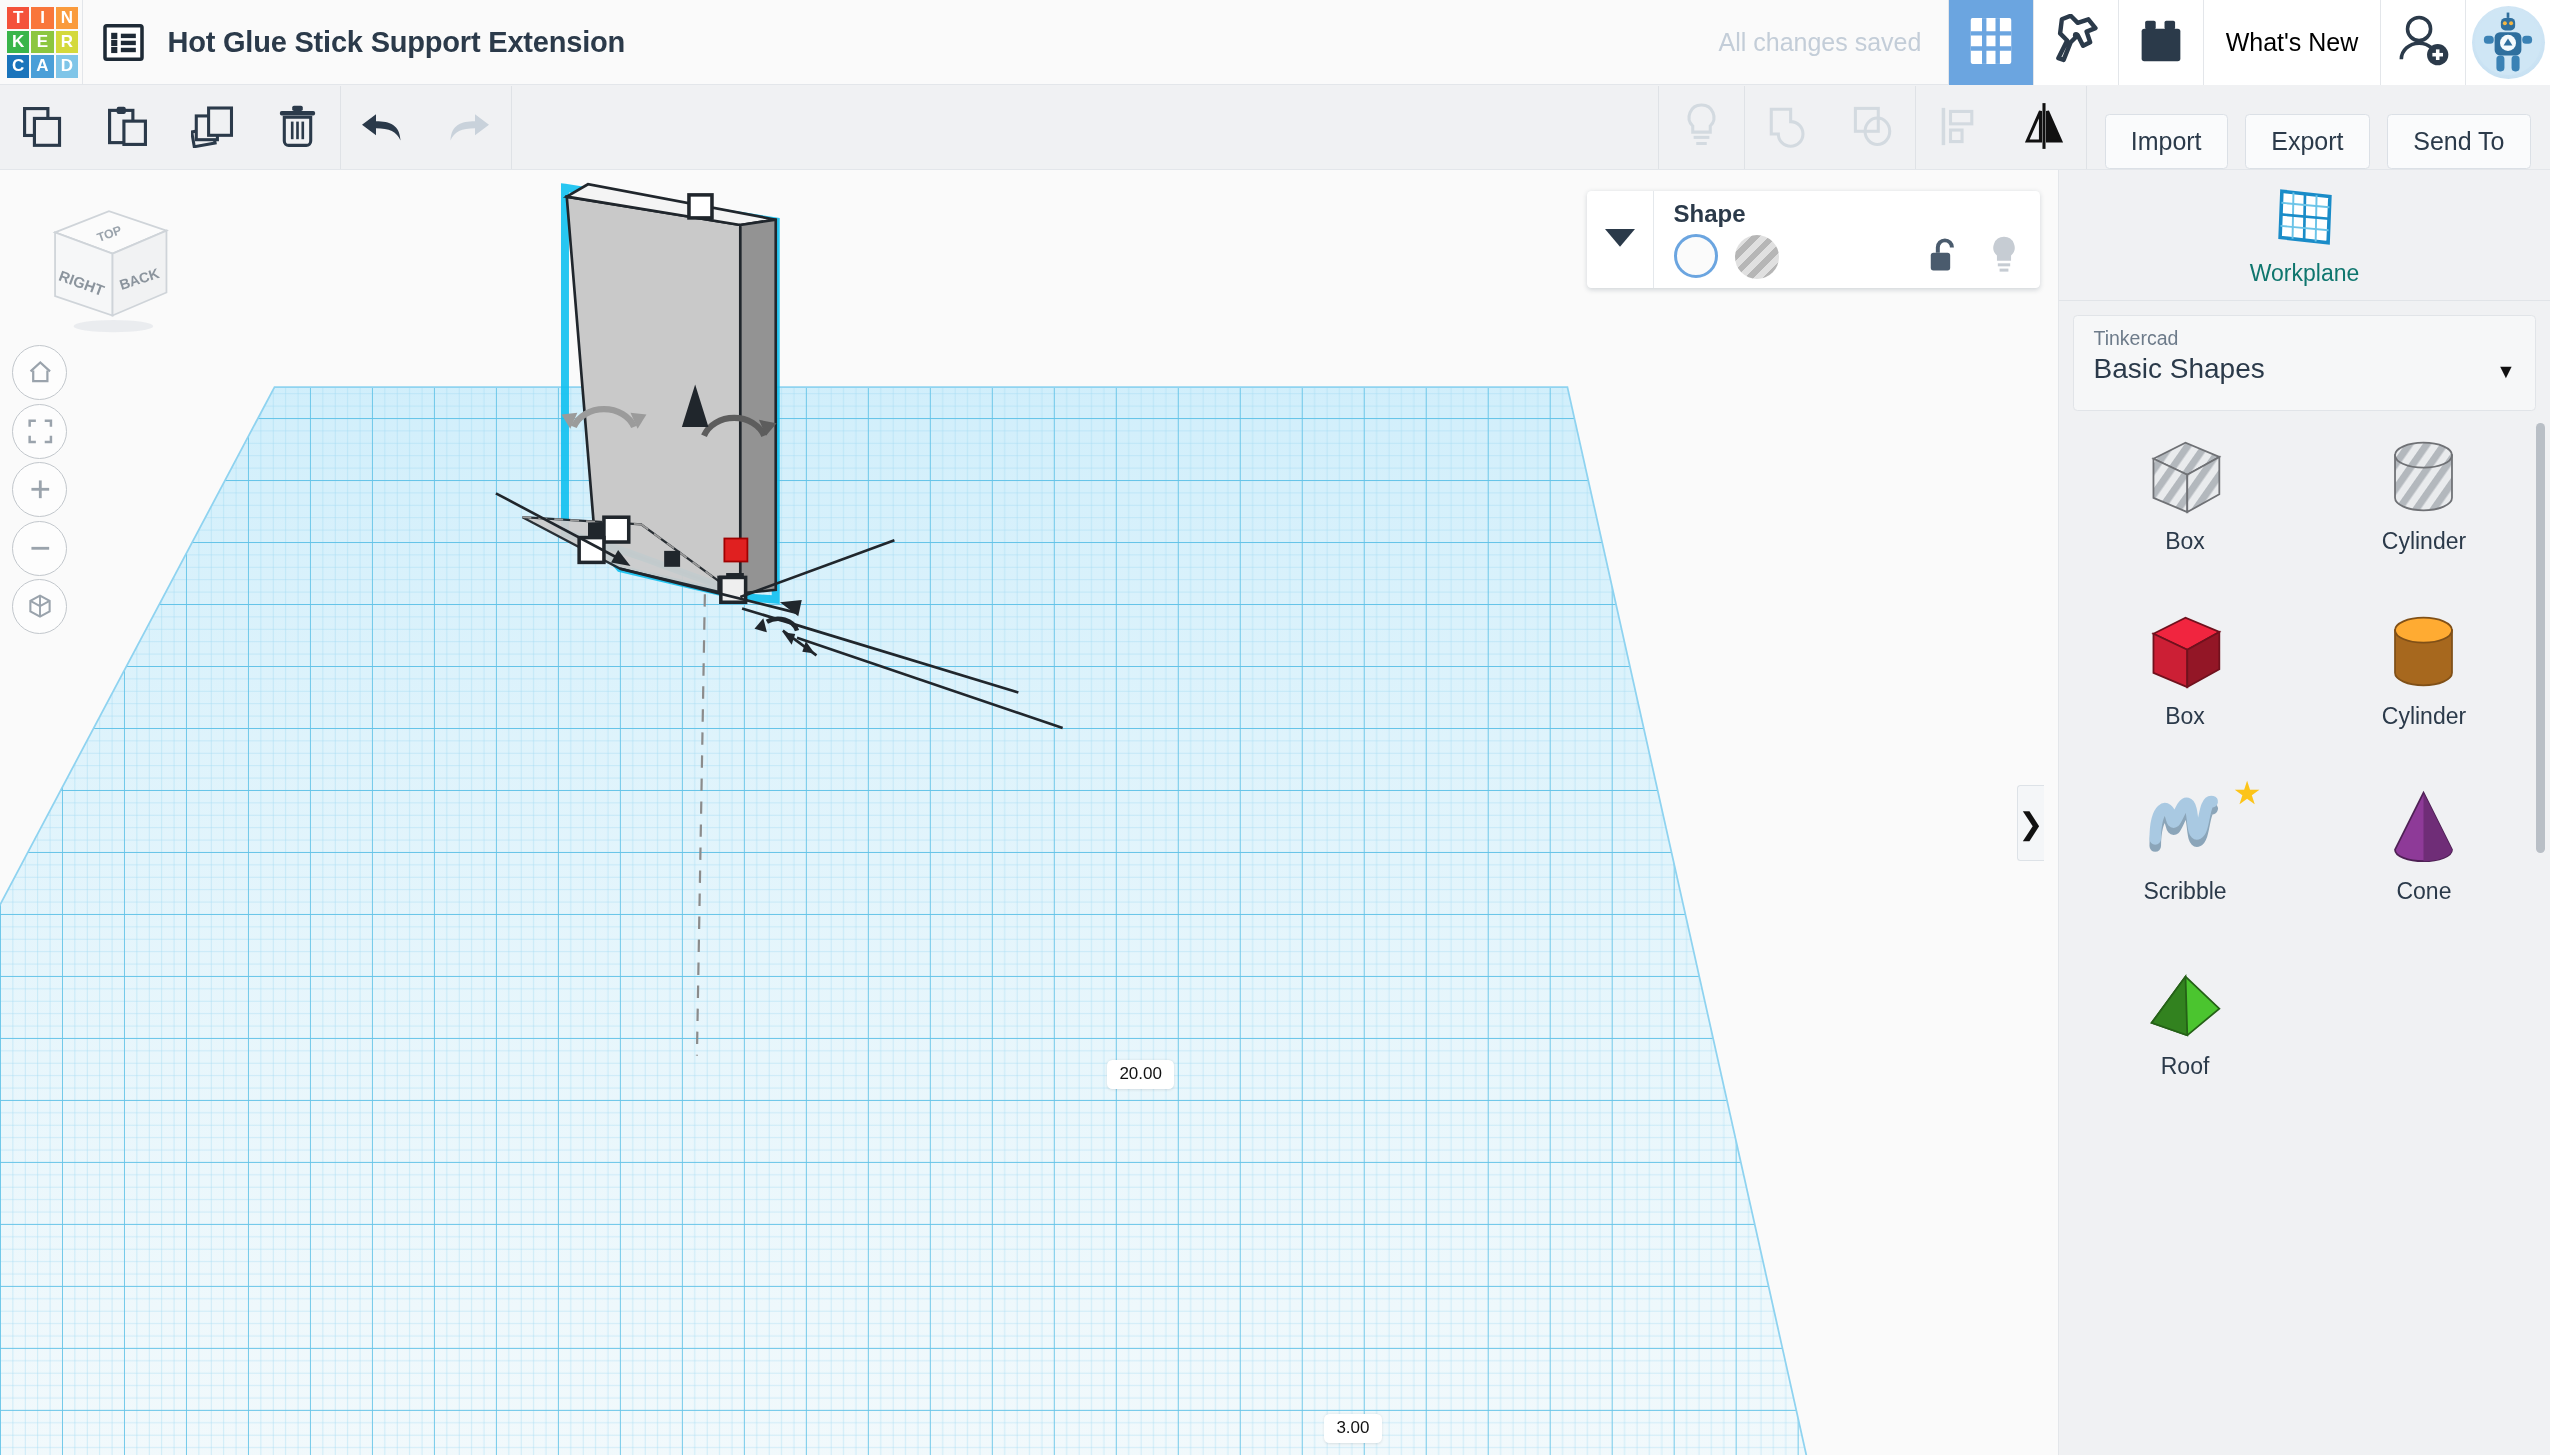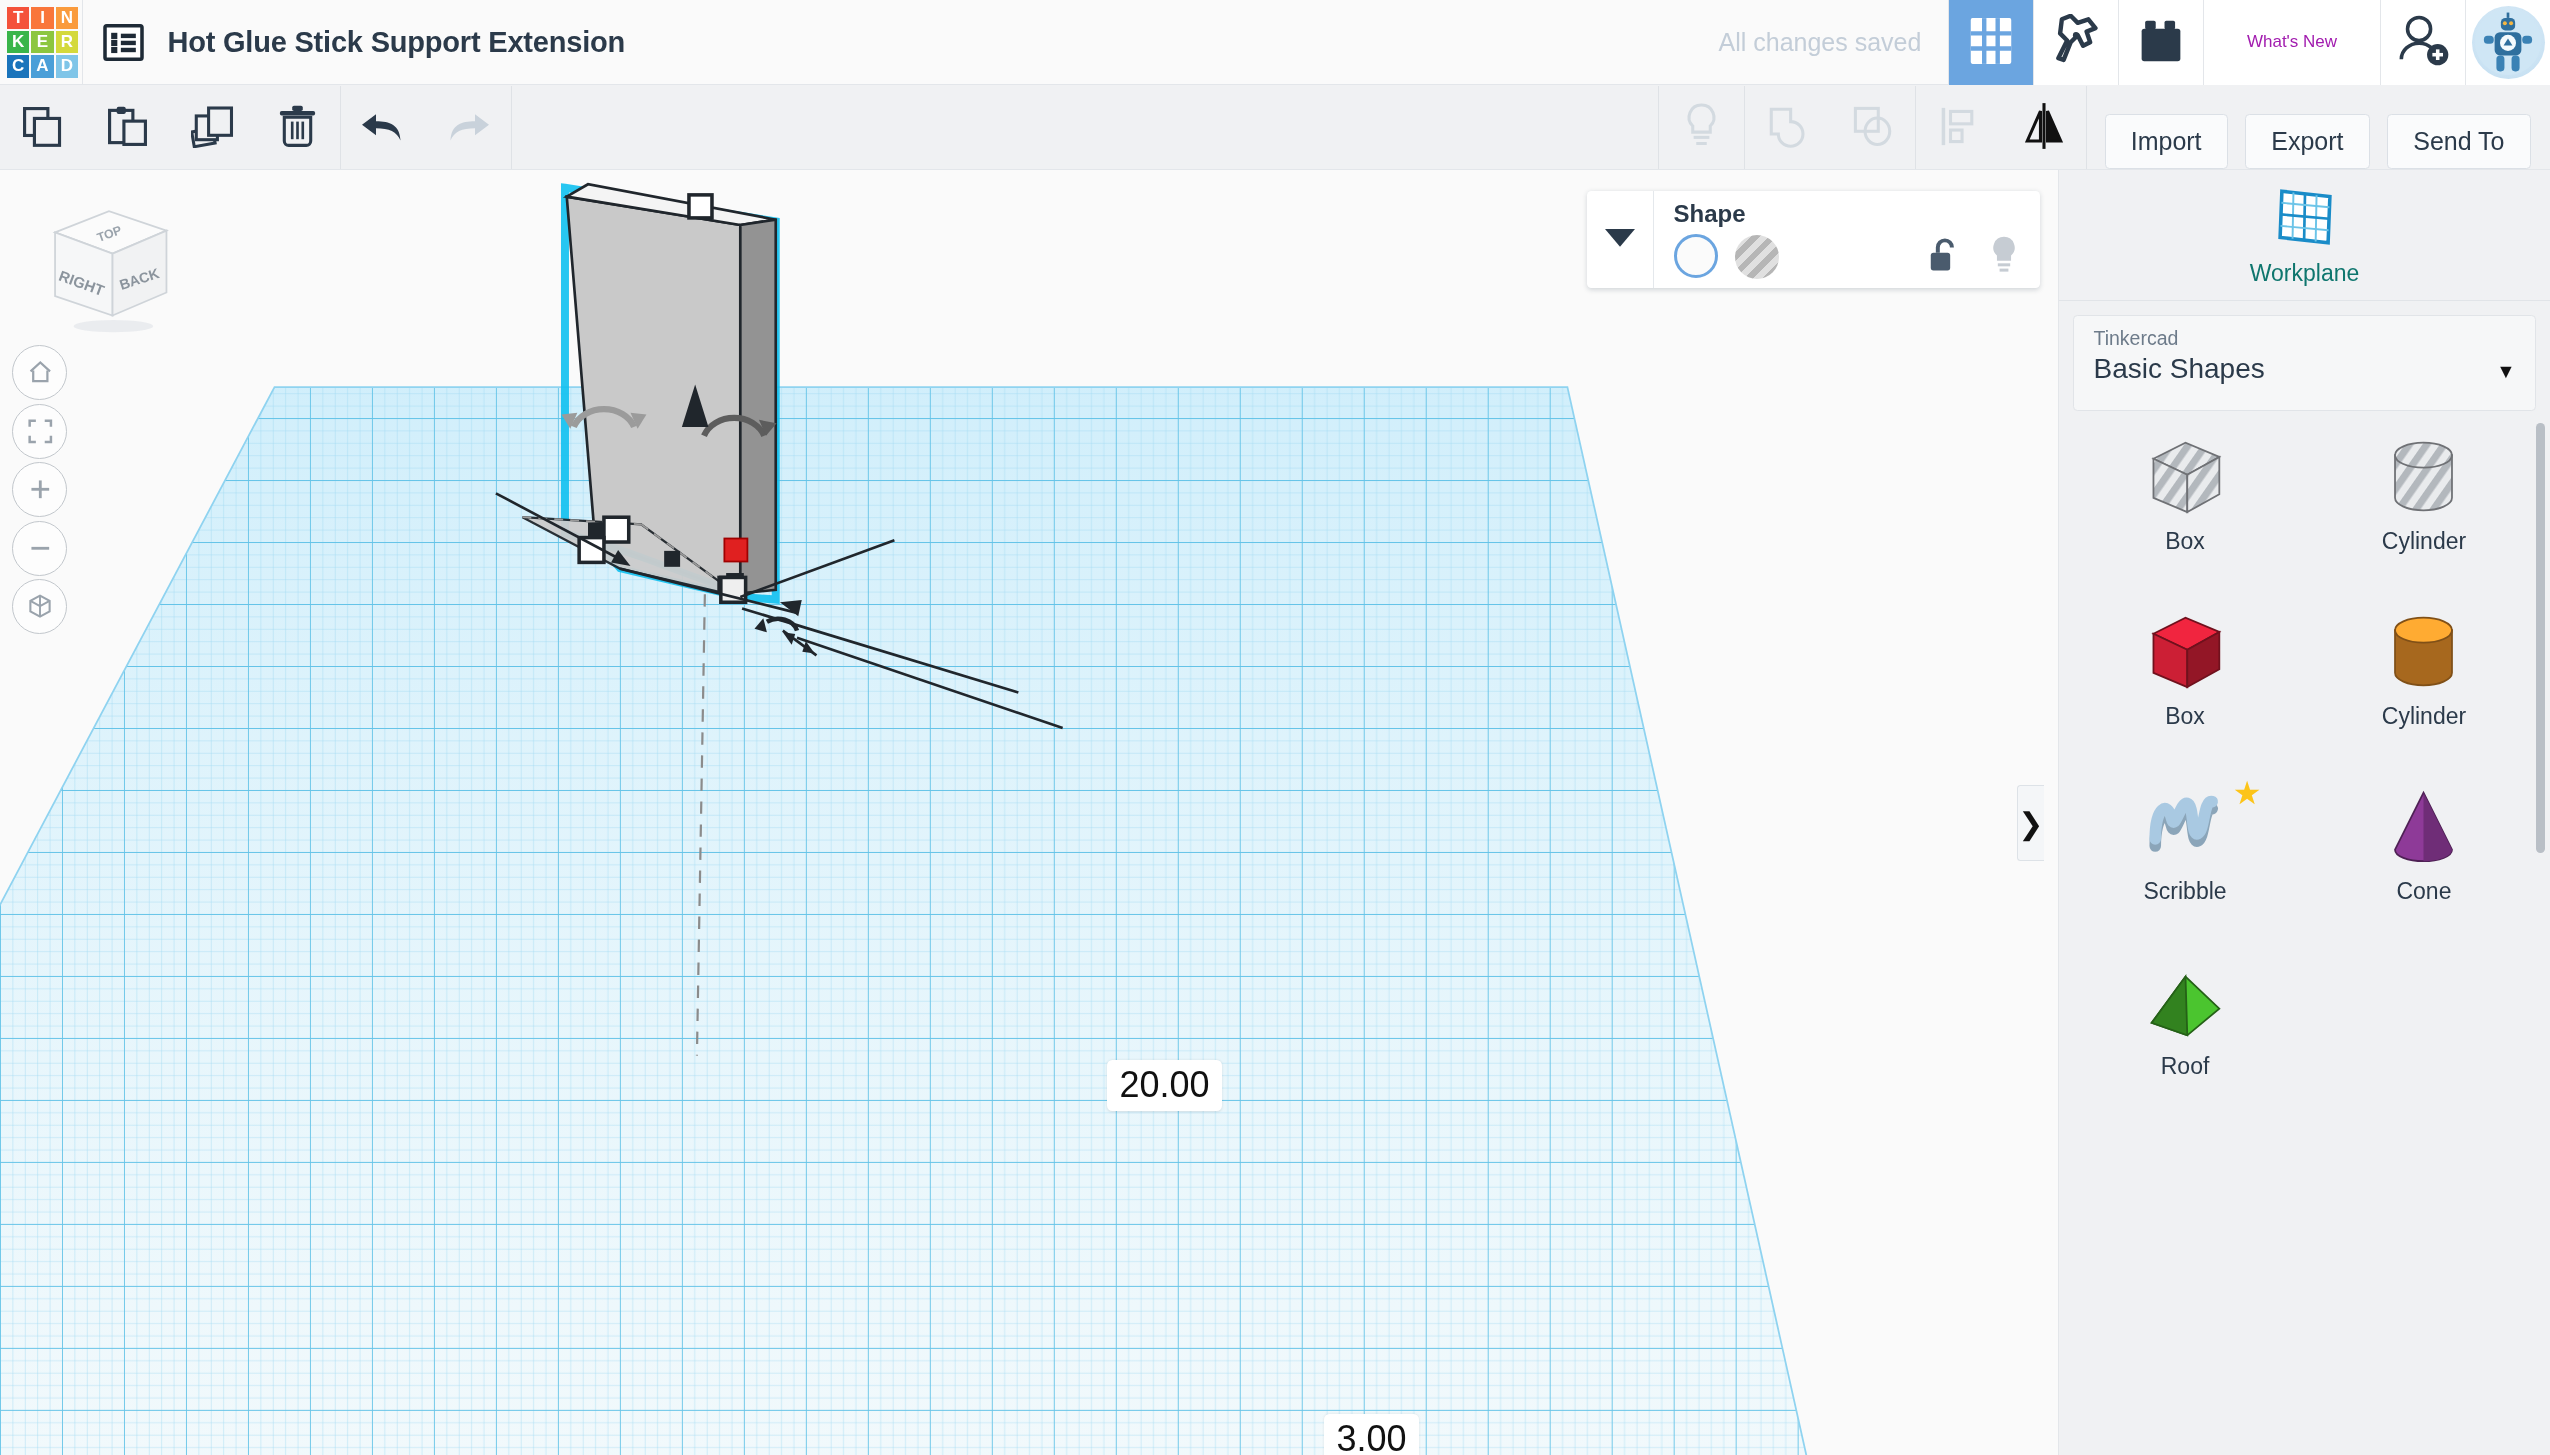--- a/index.html
+++ b/index.html
@@ -33,21 +33,21 @@
     letter-spacing: -0.2px;
   }
   .top-right { margin-left: auto; display: flex; align-items: center; height: 85px; }
   .saved-text { font-size: 25px; color: #c3cdd8; padding-right: 26.6px; }
   .tb-cell {
     height: 85px; width: 85px; display: flex; align-items: center; justify-content: center;
     border-left: 0.9px solid #e3e6ea; background: #fff;
   }
   .tb-cell.active { background: #6ba5e0; }
   .tb-cell.wide { width: 177px; }
-  .whats-new { color: #a21caf; font-size: 17px; }
+  .whats-new { color: #000000; font-size: 25px; }
   .avatar-cell { width: 85px; height: 85px; display:flex; align-items:center; justify-content:center;
                  border-left: 0.9px solid #e3e6ea; background:#fff; }
   .avatar {
     width: 73px; height: 73px; border-radius: 50%;
     background: radial-gradient(circle at 50% 40%, #dcecf7 0%, #cde4f4 60%, #bfdcf0 100%);
     display:flex; align-items:center; justify-content:center; overflow:hidden;
   }
 
   
   .toolbar2 {
@@ -96,21 +96,21 @@
   .swatch-hole {
     position:absolute; left: 81px; top: 44px; width: 44px; height: 44px; border-radius: 50%;
     background: repeating-linear-gradient(135deg,#b6b6b6 0 6.2px,#e0e0e0 6.2px 12.4px);
   }
   .sp-lock { position:absolute; right: 81px; top: 44px; }
   .sp-bulb { position:absolute; right: 21px; top: 43px; }
 
   
   .dimlabel {
     position: absolute; background: #fff; border-radius: 5.3px;
-    padding: 4.4px 12.4px; font-size: 36px; color: #111;
+    padding: 4.4px 12.4px; font-size: 17px; color: #111;
     box-shadow: 0 0.9px 2.7px rgba(0,0,0,0.10);
   }
 
   .collapse-tab {
     position: absolute; left: 2017px; top: 785px; width: 26.6px; height: 76px;
     background: #f4f6f8; border: 0.9px solid #dde2e7; border-right: none;
     border-radius: 3.5px 0 0 3.5px;
     display:flex; align-items:center; justify-content:center; font-size: 30px; color:#111;
   }
 

